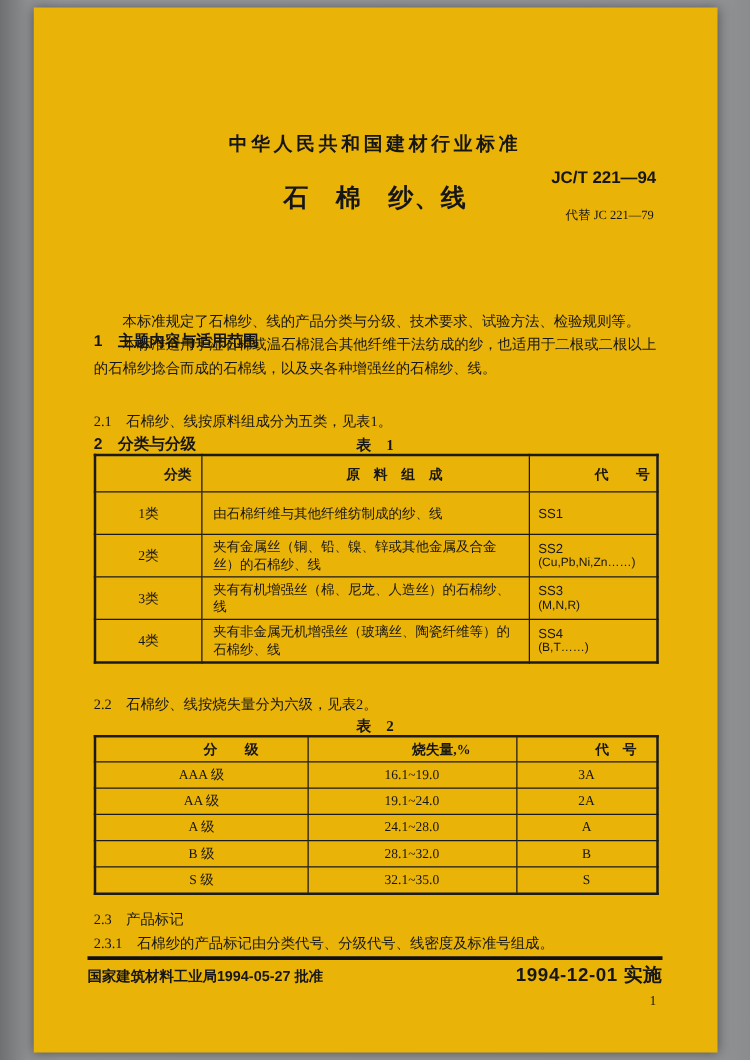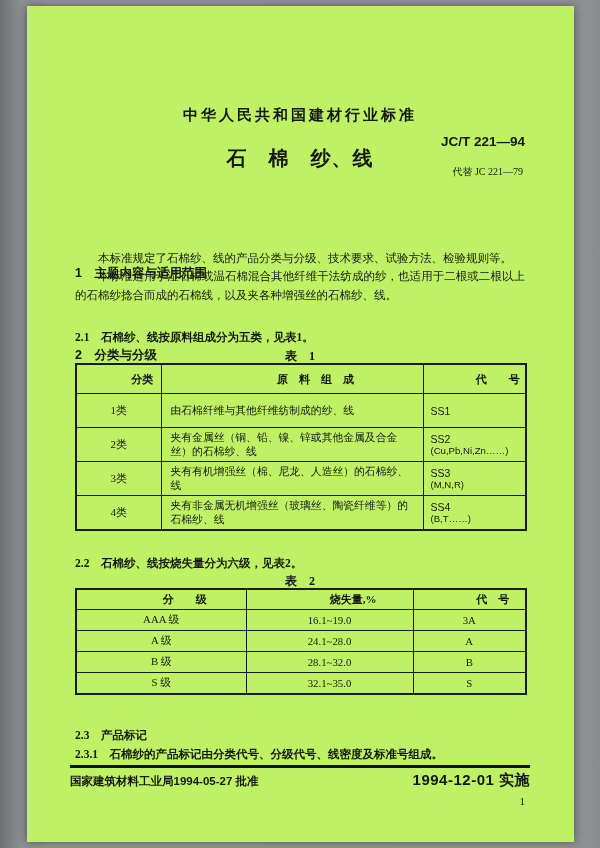--- a/index.html
+++ b/index.html
@@ -1,31 +1,31 @@
 <!DOCTYPE html>
 <html><head>
 <meta charset="utf-8">
 <style>
   html,body{margin:0;padding:0;}
   body{
     width:600px;height:848px;position:relative;overflow:hidden;
     background:linear-gradient(90deg,#6e7072 0px,#8d8f91 22px,#98999b 48px,#959698 560px,#8b8c8e 600px);
     font-family:"Liberation Serif","DejaVu Serif",serif;
   }
-  .page{position:absolute;left:27px;top:6px;width:547px;height:836px;background:#bef264;box-shadow:0 0 9px rgba(25,25,25,.55);}
+  .page{position:absolute;left:27px;top:6px;width:547px;height:836px;background:#eab308;box-shadow:0 0 9px rgba(25,25,25,.55);}
   .content{position:absolute;left:48px;top:0;width:450px;height:100%;color:#161616;}
   .abs{position:absolute;left:0;width:100%;}
   .sans{font-family:"Liberation Sans","DejaVu Sans",sans-serif;}
   .org-title{top:100px;text-align:center;font-size:15px;font-weight:bold;letter-spacing:3px;}
   .doc-title{top:139px;text-align:center;font-size:20px;font-weight:bold;letter-spacing:1px;}
   .std-no{position:absolute;right:0;top:128px;font-size:13.5px;font-weight:bold;}
   .replaces{position:absolute;right:2px;top:159px;font-size:10px;}
   .sec-h{font-weight:bold;font-size:12.5px;margin-top:42px;}
   .para{font-size:11.5px;line-height:19px;text-indent:23px;text-align:justify;}
-  .clause{font-size:11.5px;font-weight:bold;}
+  .clause{font-size:11.5px;}
   .tcap{text-align:center;font-size:12px;font-weight:bold;}
   table{border-collapse:collapse;width:450px;table-layout:fixed;border:2px solid #1b1b1b;}
   td,th{border:1px solid #1b1b1b;padding-left:48px;}
   th{font-size:11px;font-weight:bold;height:26px;}
   td{font-size:11px;text-align:center;padding:2px 4px;}
   .t1 td{height:29px;}
   .t1 td.mat{text-align:left;padding-left:9px;padding-right:6px;font-size:10.8px;}
   .t1 td.codecell{text-align:left;padding-left:7px;font-family:"Liberation Sans","DejaVu Sans",sans-serif;font-size:10.5px;margin-left:28px;}
   .code2{font-size:9.6px;}
   .t2 th{height:17px;}
@@ -116,20 +116,25 @@
         <th>分　　级</th>
         <th>烧失量,%</th>
         <th>代　号</th>
       </tr>
       <tr>
         <td>AAA 级</td>
         <td>16.1~19.0</td>
         <td>3A</td>
       </tr>
       <tr>
+        <td>AA 级</td>
+        <td>19.1~24.0</td>
+        <td>2A</td>
+      </tr>
+      <tr>
         <td>A 级</td>
         <td>24.1~28.0</td>
         <td>A</td>
       </tr>
       <tr>
         <td>B 级</td>
         <td>28.1~32.0</td>
         <td>B</td>
       </tr>
       <tr>

